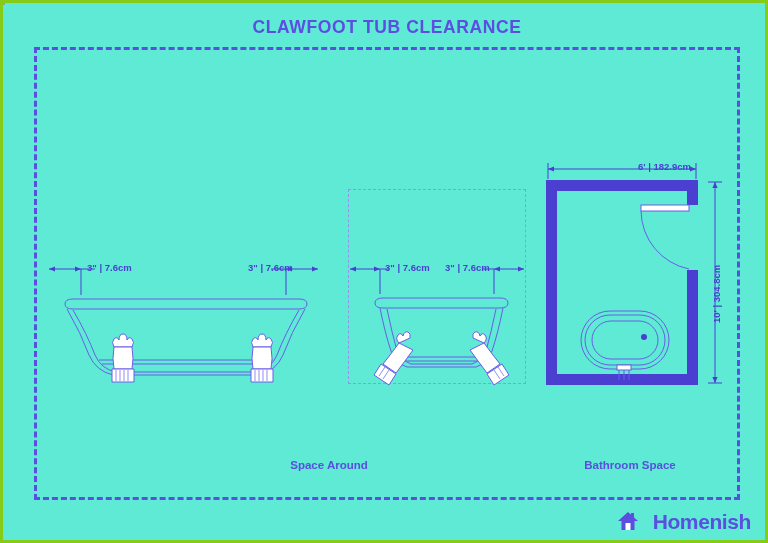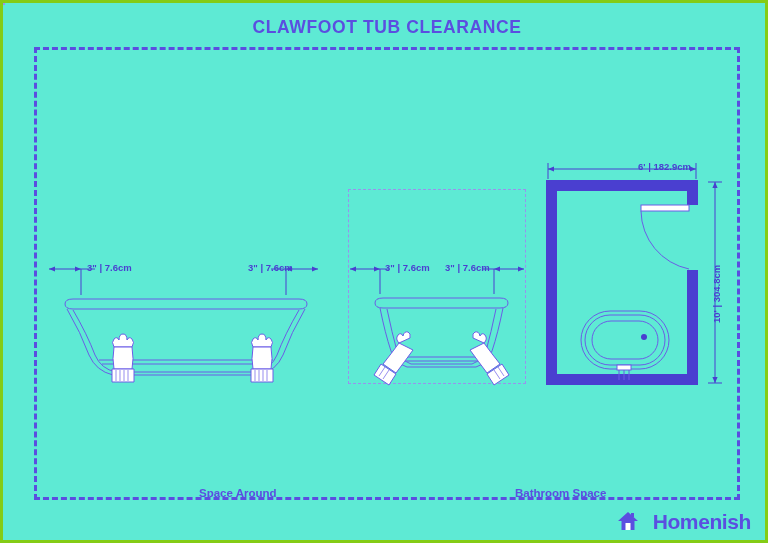--- a/index.html
+++ b/index.html
@@ -38,22 +38,22 @@
     width: 706px;
     height: 453px;
     border: 3px dashed #5b4ee0;
     box-sizing: border-box;
   }
   .caption {
     position: absolute;
     font-size: 11.5px;
     font-weight: bold;
     color: #5b4ee0;
+    text-align: center;
     white-space: nowrap;
-    margin-top: 28px;
   }
   .cap-space { left: 196px; top: 456px; width: 260px; }
   .cap-bath  { left: 512px; top: 456px; width: 230px; }
 
   .clear-box {
     position: absolute;
     border: 1px dashed #9a90ee;
     box-sizing: border-box;
   }
   .box-mid  { left: 345px; top: 186px; width: 178px; height: 195px; }

